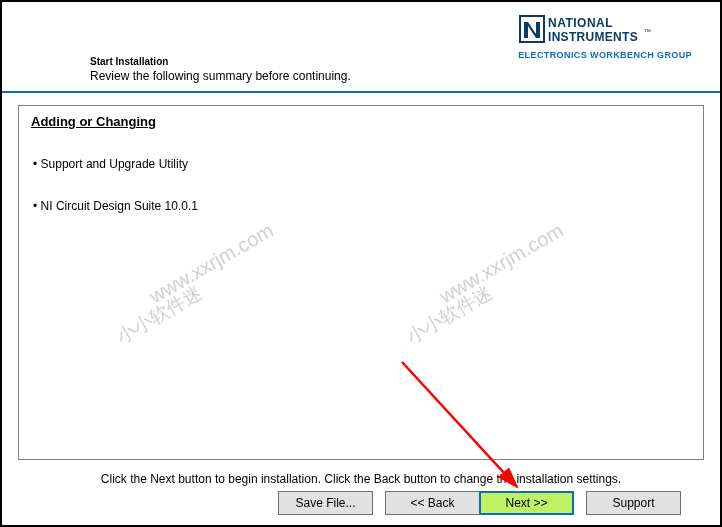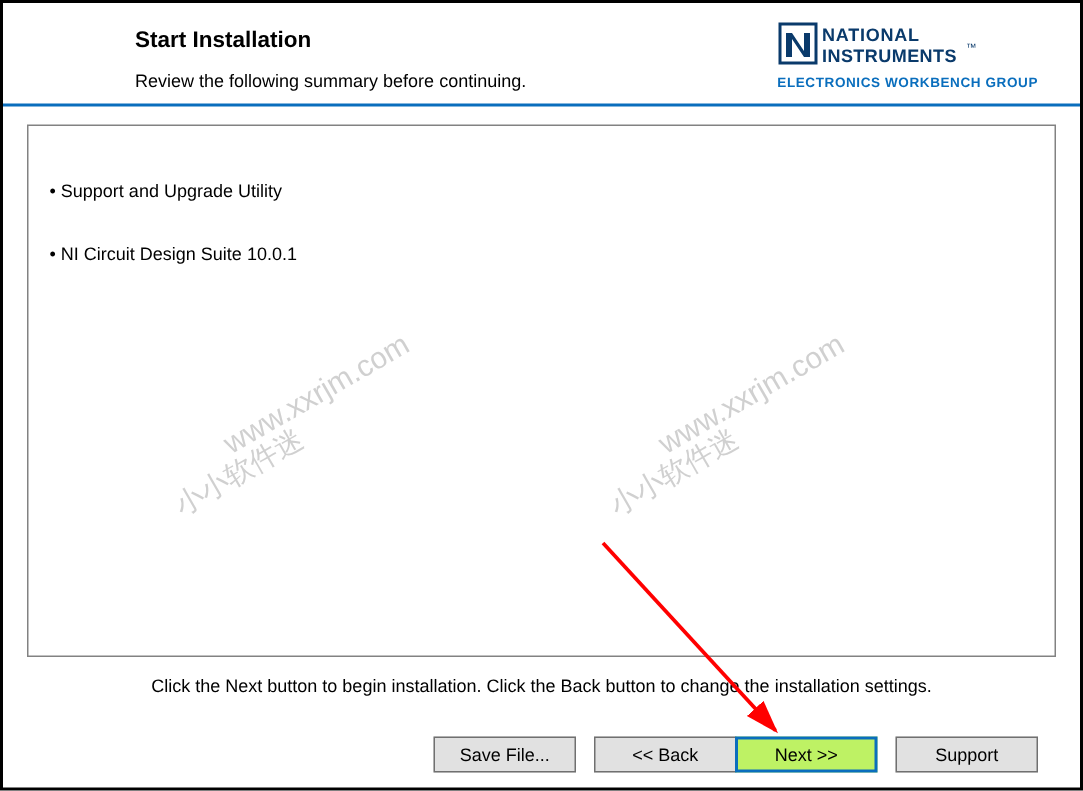--- a/index.html
+++ b/index.html
@@ -17,27 +17,28 @@
       display: flex;
       justify-content: space-between;
       align-items: flex-start;
       padding: 10px 28px 8px 28px;
       border-bottom: 2px solid #0a6ebd;
       background: #fff;
     }
     .header-left { padding-top: 6px; }
     .title {
       font-weight: bold;
-      font-size: 15px;
+      font-size: 10px;
       margin-left: 60px;
+      margin-top: 38px;
     }
     .subtitle {
       font-size: 12px;
       margin-left: 60px;
-      margin-top: 12px;
+      margin-top: 2px;
       color: #000;
     }
     .logo-block { text-align: center; }
     .logo-block svg { display: block; }
     .logo-sub {
       font-size: 9px;
       color: #0a6ebd;
       font-weight: bold;
       letter-spacing: 0.4px;
       margin-top: 2px;
@@ -58,21 +59,21 @@
     }
     .item { margin-left: 2px; margin-top: 28px; }
     .instruction {
       text-align: center;
       font-size: 12px;
       padding: 12px 20px 0 20px;
     }
     .button-row {
       position: absolute;
       bottom: 10px;
-      right: 28px;
+      right: 39px;
       display: flex;
       gap: 12px;
       align-items: center;
     }
     .btn {
       min-width: 95px;
       height: 24px;
       font-size: 12px;
       background: #e1e1e1;
       border: 1px solid #707070;
@@ -120,20 +121,21 @@
       <text x="30" y="15" font-size="12" font-weight="bold" fill="#0a3a6b" font-family="Arial" letter-spacing="0.5">NATIONAL</text>
       <text x="30" y="29" font-size="12" font-weight="bold" fill="#0a3a6b" font-family="Arial" letter-spacing="0.3">INSTRUMENTS</text>
       <text x="126" y="22" font-size="7" fill="#0a3a6b">™</text>
     </svg>
     <div class="logo-sub">ELECTRONICS WORKBENCH GROUP</div>
   </div>
 </div>
 
 <div class="content-wrap">
   <div class="content-panel">
+    <div class="section-head">Adding or Changing</div>
     <div class="item">• <span>Support and Upgrade Utility</span></div>
     <div class="item">• <span>NI Circuit Design Suite 10.0.1</span></div>
   </div>
 </div>
 
 <div class="instruction">Click the Next button to begin installation.  Click the Back button to change the installation settings.</div>
 
 <div class="button-row">
   <button class="btn">Save File...</button>
   <div class="btn-group">

